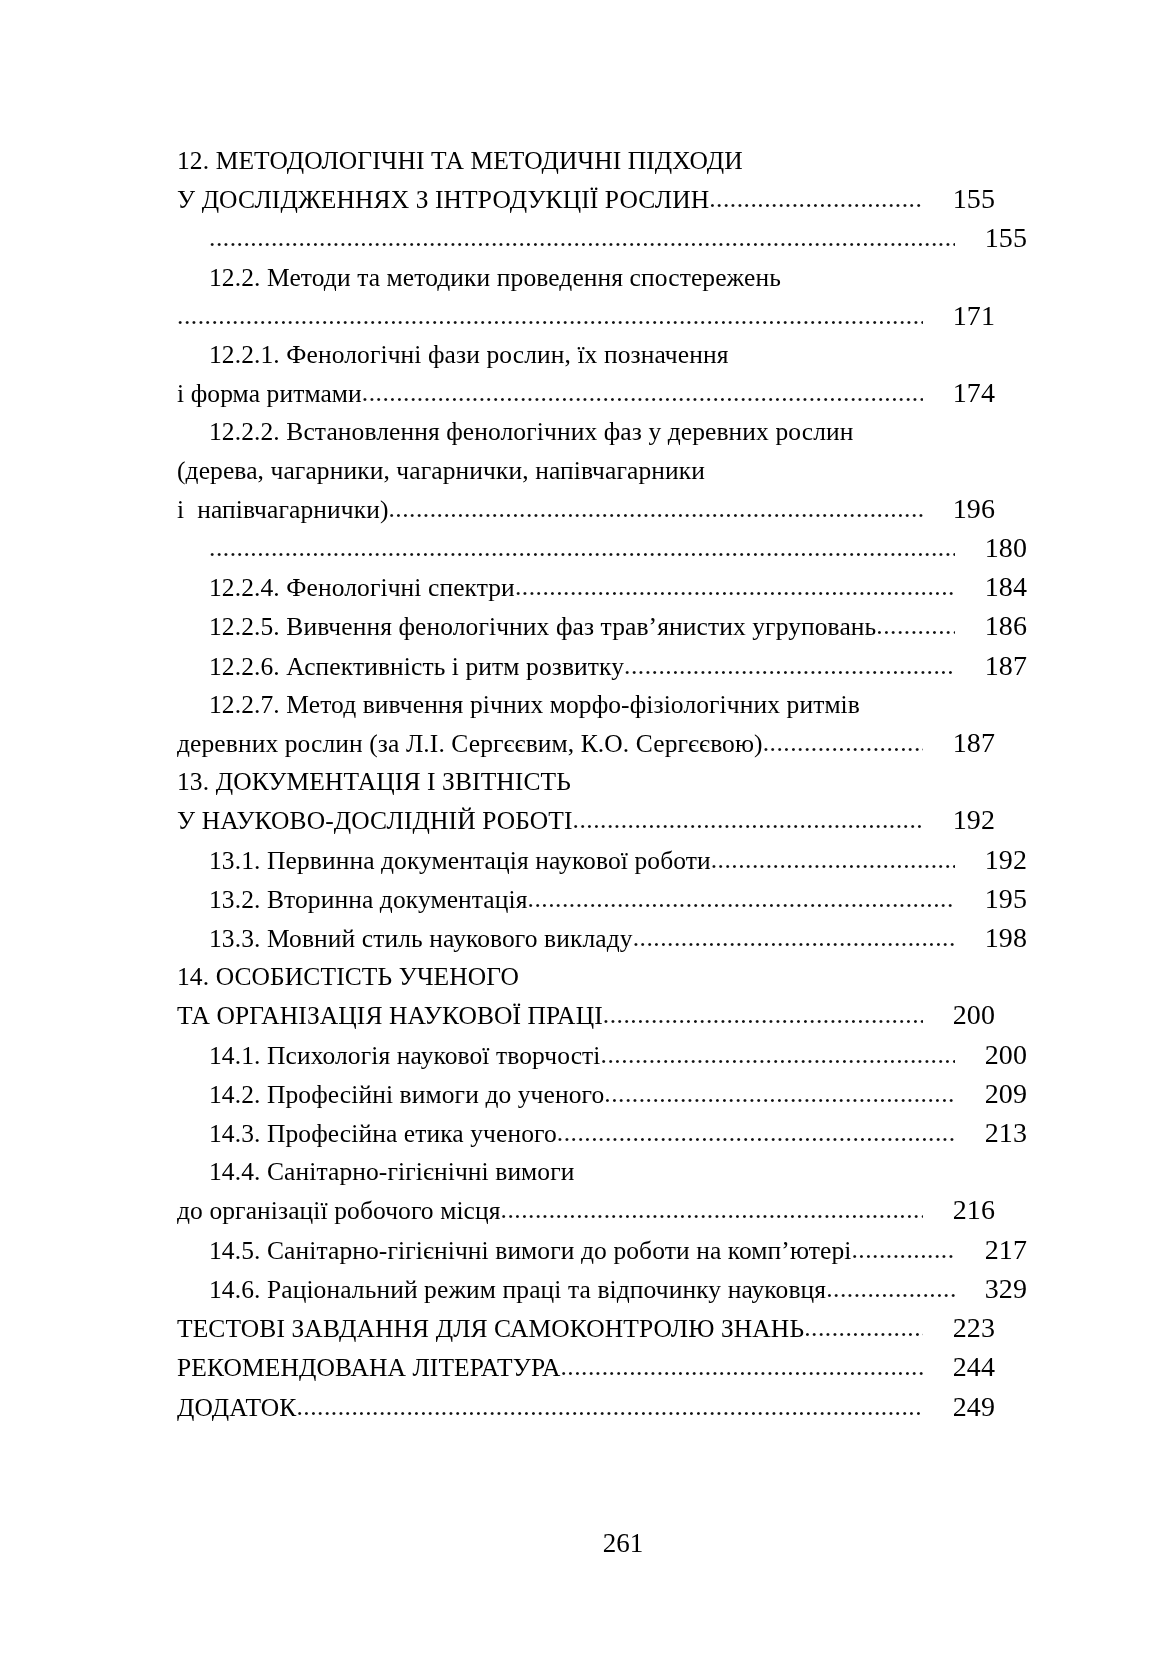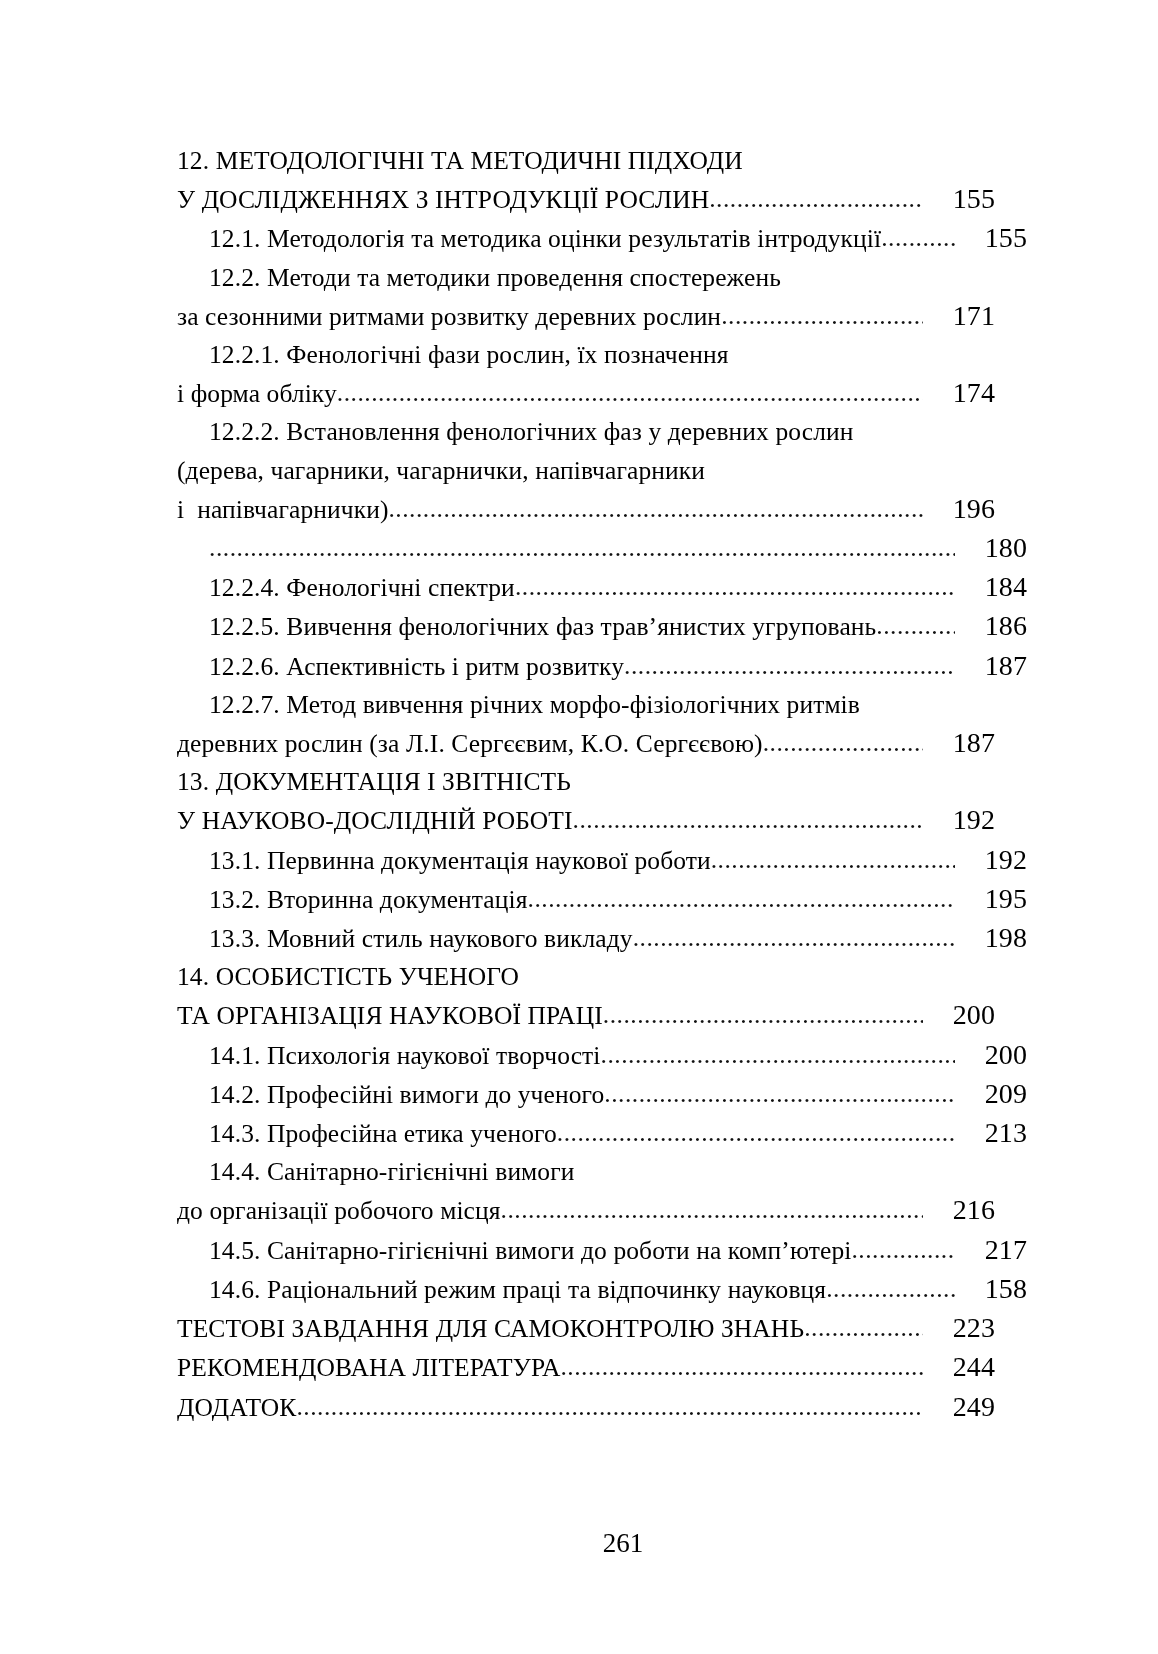--- a/index.html
+++ b/index.html
@@ -93,25 +93,25 @@
   }
 </style>
 </head>
 <body>
 
 <div class="page">
 
   <div class="toc" id="toc-root">
       <div class="toc-line lvl0 nodots nopage"><span class="lbl">12. МЕТОДОЛОГІЧНІ ТА МЕТОДИЧНІ ПІДХОДИ</span><span class="leader"></span><span class="pg"></span></div>
       <div class="toc-line lvl0b"><span class="lbl">У ДОСЛІДЖЕННЯХ З ІНТРОДУКЦІЇ РОСЛИН</span><span class="leader"></span><span class="pg">155</span></div>
-      <div class="toc-line lvl1"><span class="lbl">12.1. Методологія та методика оцінки результатів інтродукції</span><span class="leader"></span><span class="pg">155</span></div>
+      <div class="toc-line lvl1"><span class="leader"></span><span class="pg">155</span></div>
       <div class="toc-line lvl1 nodots nopage"><span class="lbl">12.2. Методи та методики проведення спостережень</span><span class="leader"></span><span class="pg"></span></div>
-      <div class="toc-line lvl1b"><span class="lbl">за сезонними ритмами розвитку деревних рослин</span><span class="leader"></span><span class="pg">171</span></div>
+      <div class="toc-line lvl1b"><span class="leader"></span><span class="pg">171</span></div>
       <div class="toc-line lvl2 nodots nopage"><span class="lbl">12.2.1. Фенологічні фази рослин, їх позначення</span><span class="leader"></span><span class="pg"></span></div>
-      <div class="toc-line lvl1b"><span class="lbl">і форма обліку</span><span class="leader"></span><span class="pg">174</span></div>
+      <div class="toc-line lvl1b"><span class="lbl">і форма ритмами</span><span class="leader"></span><span class="pg">174</span></div>
       <div class="toc-line lvl2 nodots nopage"><span class="lbl">12.2.2. Встановлення фенологічних фаз у деревних рослин</span><span class="leader"></span><span class="pg"></span></div>
       <div class="toc-line lvl1b nodots nopage"><span class="lbl">(дерева, чагарники, чагарнички, напівчагарники</span><span class="leader"></span><span class="pg"></span></div>
       <div class="toc-line lvl1b"><span class="lbl">і  напівчагарнички)</span><span class="leader"></span><span class="pg">196</span></div>
       <div class="toc-line lvl2"><span class="leader"></span><span class="pg">180</span></div>
       <div class="toc-line lvl2"><span class="lbl">12.2.4. Фенологічні спектри</span><span class="leader"></span><span class="pg">184</span></div>
       <div class="toc-line lvl2"><span class="lbl">12.2.5. Вивчення фенологічних фаз трав’янистих угруповань</span><span class="leader"></span><span class="pg">186</span></div>
       <div class="toc-line lvl2"><span class="lbl">12.2.6. Аспективність і ритм розвитку</span><span class="leader"></span><span class="pg">187</span></div>
       <div class="toc-line lvl2 nodots nopage"><span class="lbl">12.2.7. Метод вивчення річних морфо-фізіологічних ритмів</span><span class="leader"></span><span class="pg"></span></div>
       <div class="toc-line lvl1b"><span class="lbl">деревних рослин (за Л.І. Сергєєвим, К.О. Сергєєвою)</span><span class="leader"></span><span class="pg">187</span></div>
       <div class="toc-line lvl0 nodots nopage"><span class="lbl">13. ДОКУМЕНТАЦІЯ І ЗВІТНІСТЬ</span><span class="leader"></span><span class="pg"></span></div>
@@ -120,21 +120,21 @@
       <div class="toc-line lvl1"><span class="lbl">13.2. Вторинна документація</span><span class="leader"></span><span class="pg">195</span></div>
       <div class="toc-line lvl1"><span class="lbl">13.3. Мовний стиль наукового викладу</span><span class="leader"></span><span class="pg">198</span></div>
       <div class="toc-line lvl0 nodots nopage"><span class="lbl">14. ОСОБИСТІСТЬ УЧЕНОГО</span><span class="leader"></span><span class="pg"></span></div>
       <div class="toc-line lvl0b"><span class="lbl">ТА ОРГАНІЗАЦІЯ НАУКОВОЇ ПРАЦІ</span><span class="leader"></span><span class="pg">200</span></div>
       <div class="toc-line lvl1"><span class="lbl">14.1. Психологія наукової творчості</span><span class="leader"></span><span class="pg">200</span></div>
       <div class="toc-line lvl1"><span class="lbl">14.2. Професійні вимоги до ученого</span><span class="leader"></span><span class="pg">209</span></div>
       <div class="toc-line lvl1"><span class="lbl">14.3. Професійна етика ученого</span><span class="leader"></span><span class="pg">213</span></div>
       <div class="toc-line lvl1 nodots nopage"><span class="lbl">14.4. Санітарно-гігієнічні вимоги</span><span class="leader"></span><span class="pg"></span></div>
       <div class="toc-line lvl1b"><span class="lbl">до організації робочого місця</span><span class="leader"></span><span class="pg">216</span></div>
       <div class="toc-line lvl1"><span class="lbl">14.5. Санітарно-гігієнічні вимоги до роботи на комп’ютері</span><span class="leader"></span><span class="pg">217</span></div>
-      <div class="toc-line lvl1"><span class="lbl">14.6. Раціональний режим праці та відпочинку науковця</span><span class="leader"></span><span class="pg">158</span></div>
+      <div class="toc-line lvl1"><span class="lbl">14.6. Раціональний режим праці та відпочинку науковця</span><span class="leader"></span><span class="pg">329</span></div>
       <div class="toc-line lvl1b"><span class="lbl">ТЕСТОВІ ЗАВДАННЯ ДЛЯ САМОКОНТРОЛЮ ЗНАНЬ</span><span class="leader"></span><span class="pg">223</span></div>
       <div class="toc-line lvl1b"><span class="lbl">РЕКОМЕНДОВАНА ЛІТЕРАТУРА</span><span class="leader"></span><span class="pg">244</span></div>
       <div class="toc-line lvl1b"><span class="lbl">ДОДАТОК</span><span class="leader"></span><span class="pg">249</span></div>
     </div>
 
   <div class="footer-page">261</div>
 
 </div>
 
 </body></html>

